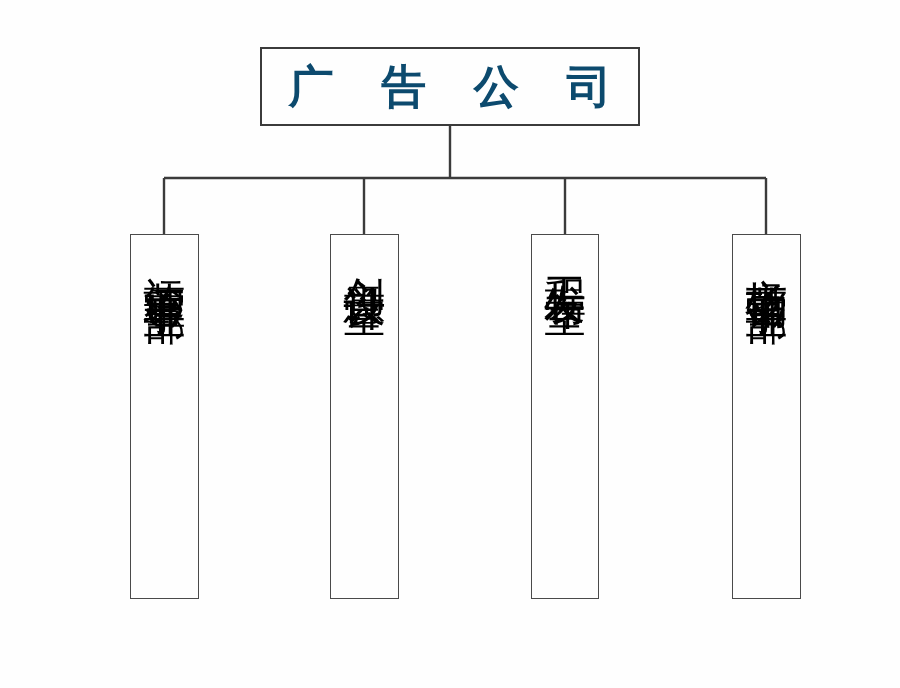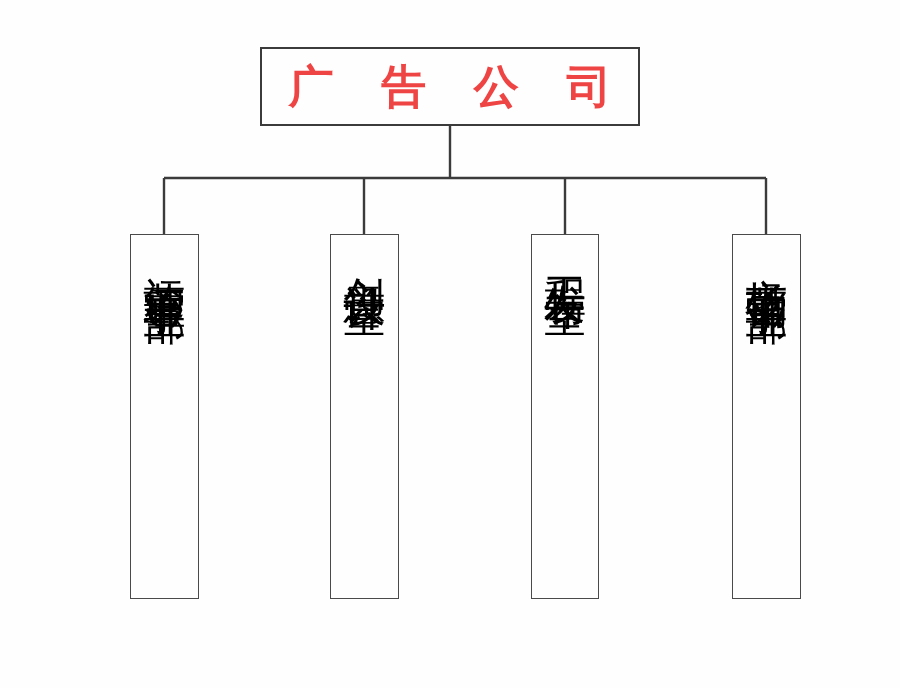--- a/index.html
+++ b/index.html
@@ -45,21 +45,21 @@
     align-items: center;
     justify-content: center;
   }
   .node-root .label {
     font-family: "DejaVu Sans", "Liberation Sans", sans-serif;
     font-size: 45px;
     font-weight: 700;
     line-height: 1;
     letter-spacing: 16px;
     text-indent: 16px;
-    color: #ef4444;
+    color: #0c4a6e;
     white-space: nowrap;
   }
 
   
   .node-child {
     position: absolute;
     top: 234px;
     height: 365px;
     box-sizing: border-box;
     border: 1.6px solid #4a4a4a;

